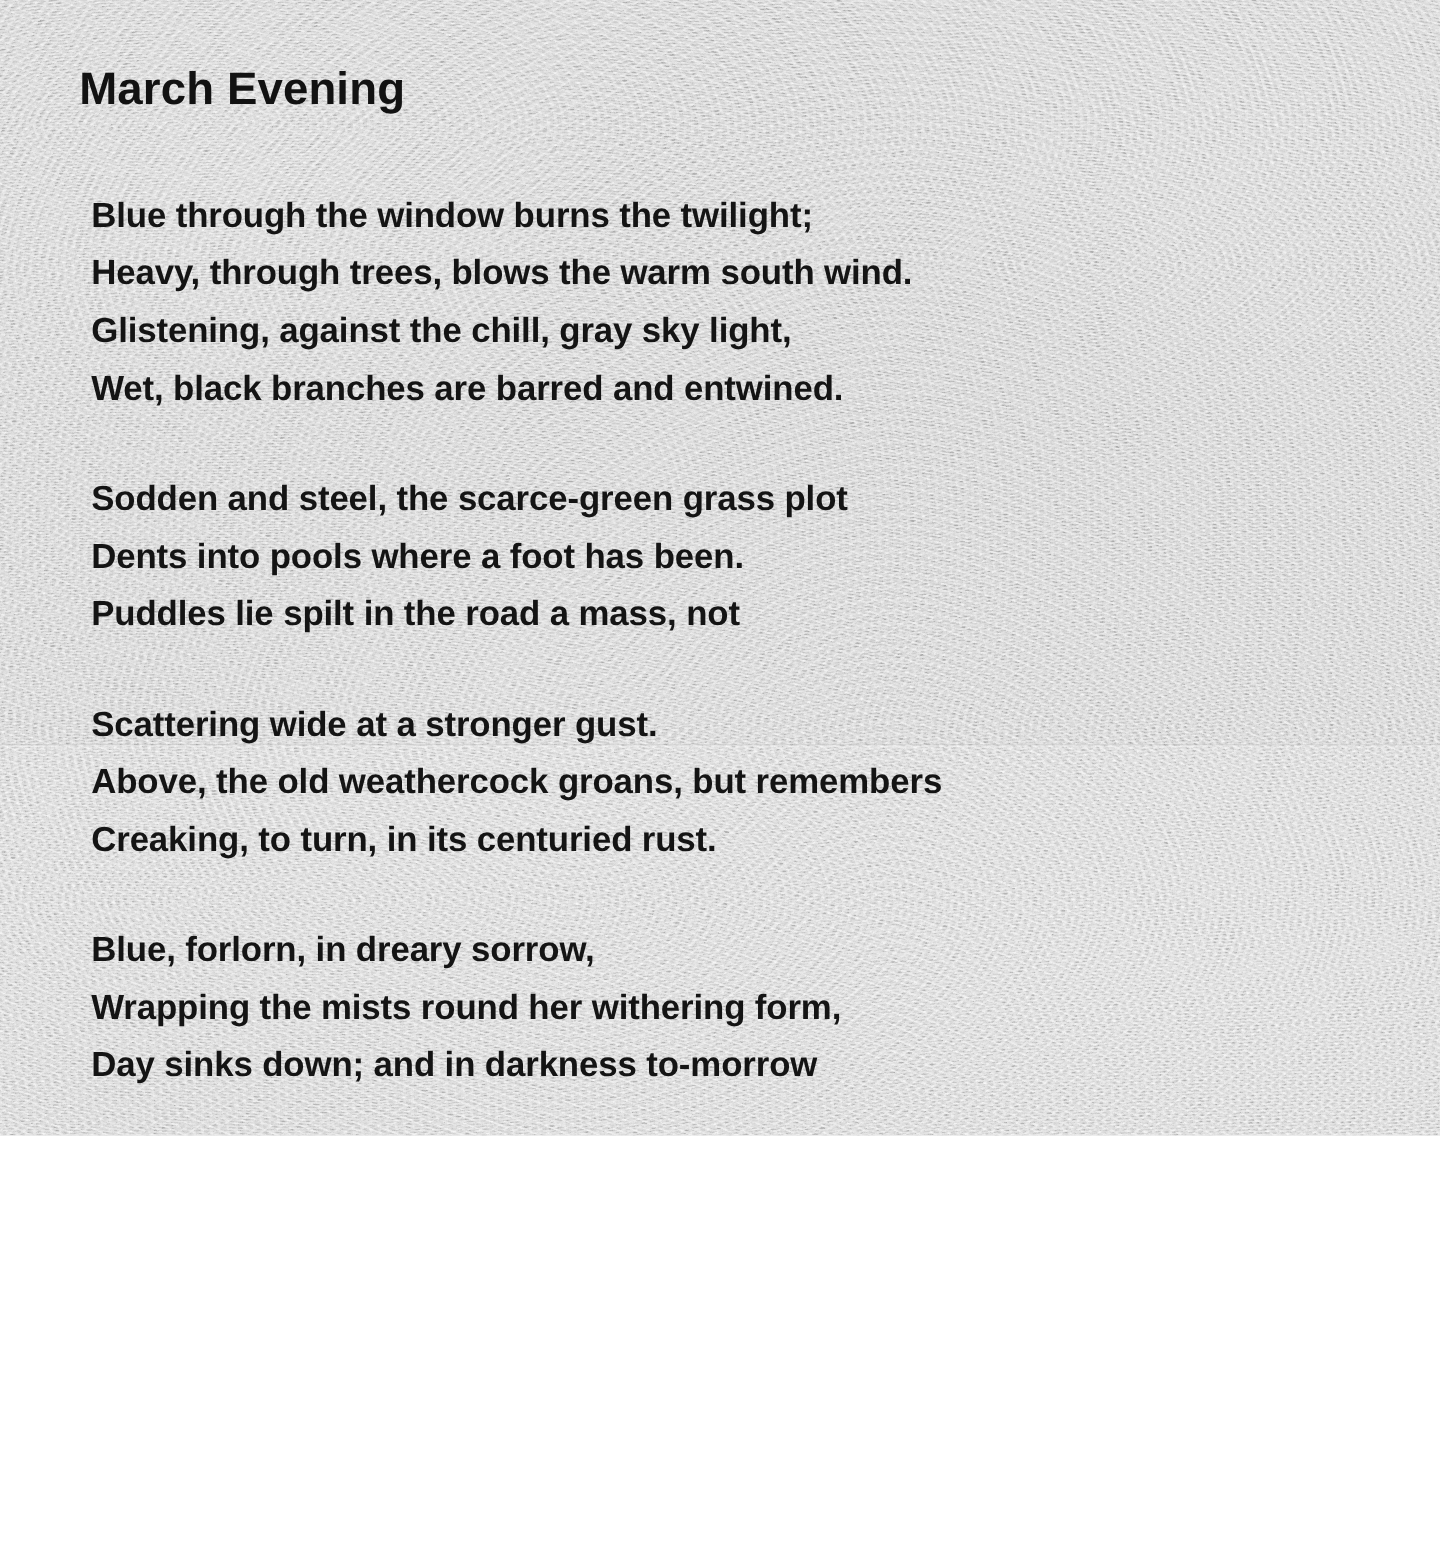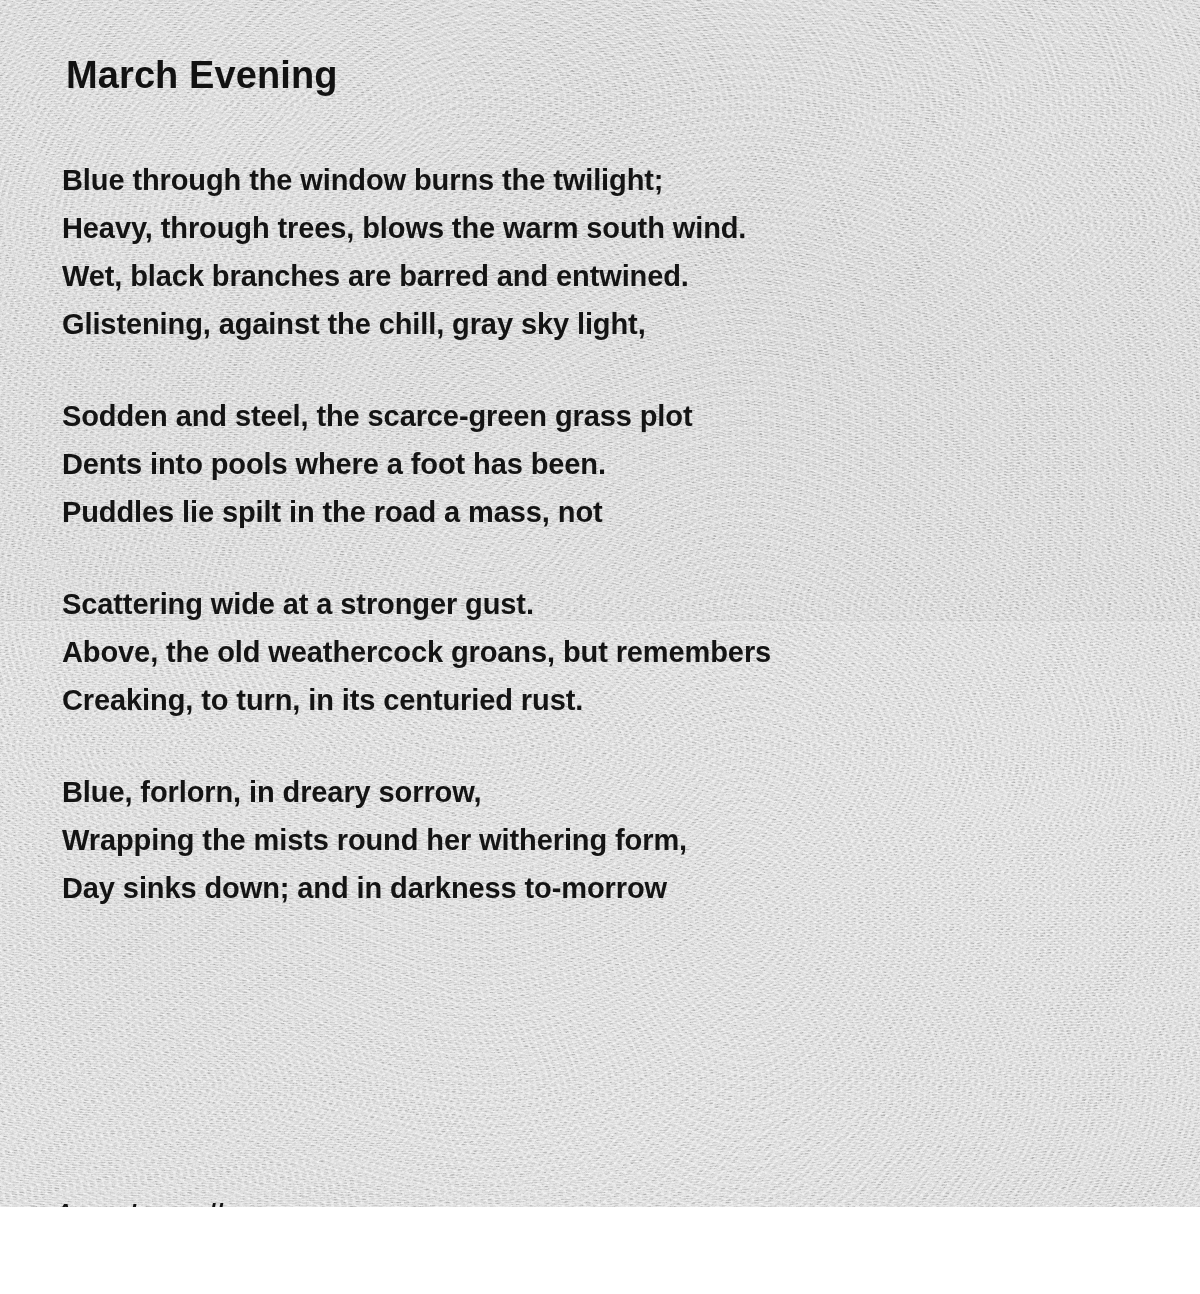--- a/index.html
+++ b/index.html
@@ -9,21 +9,21 @@
   body {
     width: 1200px;
     height: 1294px;
     font-family: "Liberation Sans", sans-serif;
     overflow: hidden;
   }
 
   #poem-page {
     position: relative;
     width: 1200px;
-    height: 1207px;
+    height: 946px;
     background-color: #cfcfcf;
     overflow: hidden;
   }
 
   
   .bg-layer {
     position: absolute;
     left: 0;
     width: 1200px;
     pointer-events: none;
@@ -131,21 +131,21 @@
     font-size: 38px;
     font-weight: bold;
     line-height: 46px;
     color: #121212;
     letter-spacing: 0.1px;
     white-space: nowrap;
   }
 
   .poem-body {
     position: absolute;
-    left: 62px;
+    left: 76px;
     top: 156px;
     width: 1060px;
   }
 
   .stanza {
     margin: 0 0 44px 0;
   }
 
   .poem-line {
     font-size: 29px;
@@ -183,22 +183,22 @@
 
   <div id="poem-content">
 
     <h1 class="poem-title">March Evening</h1>
 
     <div class="poem-body">
 
       <div class="stanza">
         <div class="poem-line">Blue through the window burns the twilight;</div>
         <div class="poem-line">Heavy, through trees, blows the warm south wind.</div>
+        <div class="poem-line">Glistening, against the chill, gray sky light,</div>
         <div class="poem-line">Wet, black branches are barred and entwined.</div>
-        <div class="poem-line">Glistening, against the chill, gray sky light,</div>
       </div>
 
       <div class="stanza">
         <div class="poem-line">Sodden and steel, the scarce-green grass plot</div>
         <div class="poem-line">Dents into pools where a foot has been.</div>
         <div class="poem-line">Puddles lie spilt in the road a mass, not</div>
       </div>
 
       <div class="stanza">
         <div class="poem-line">Scattering wide at a stronger gust.</div>

